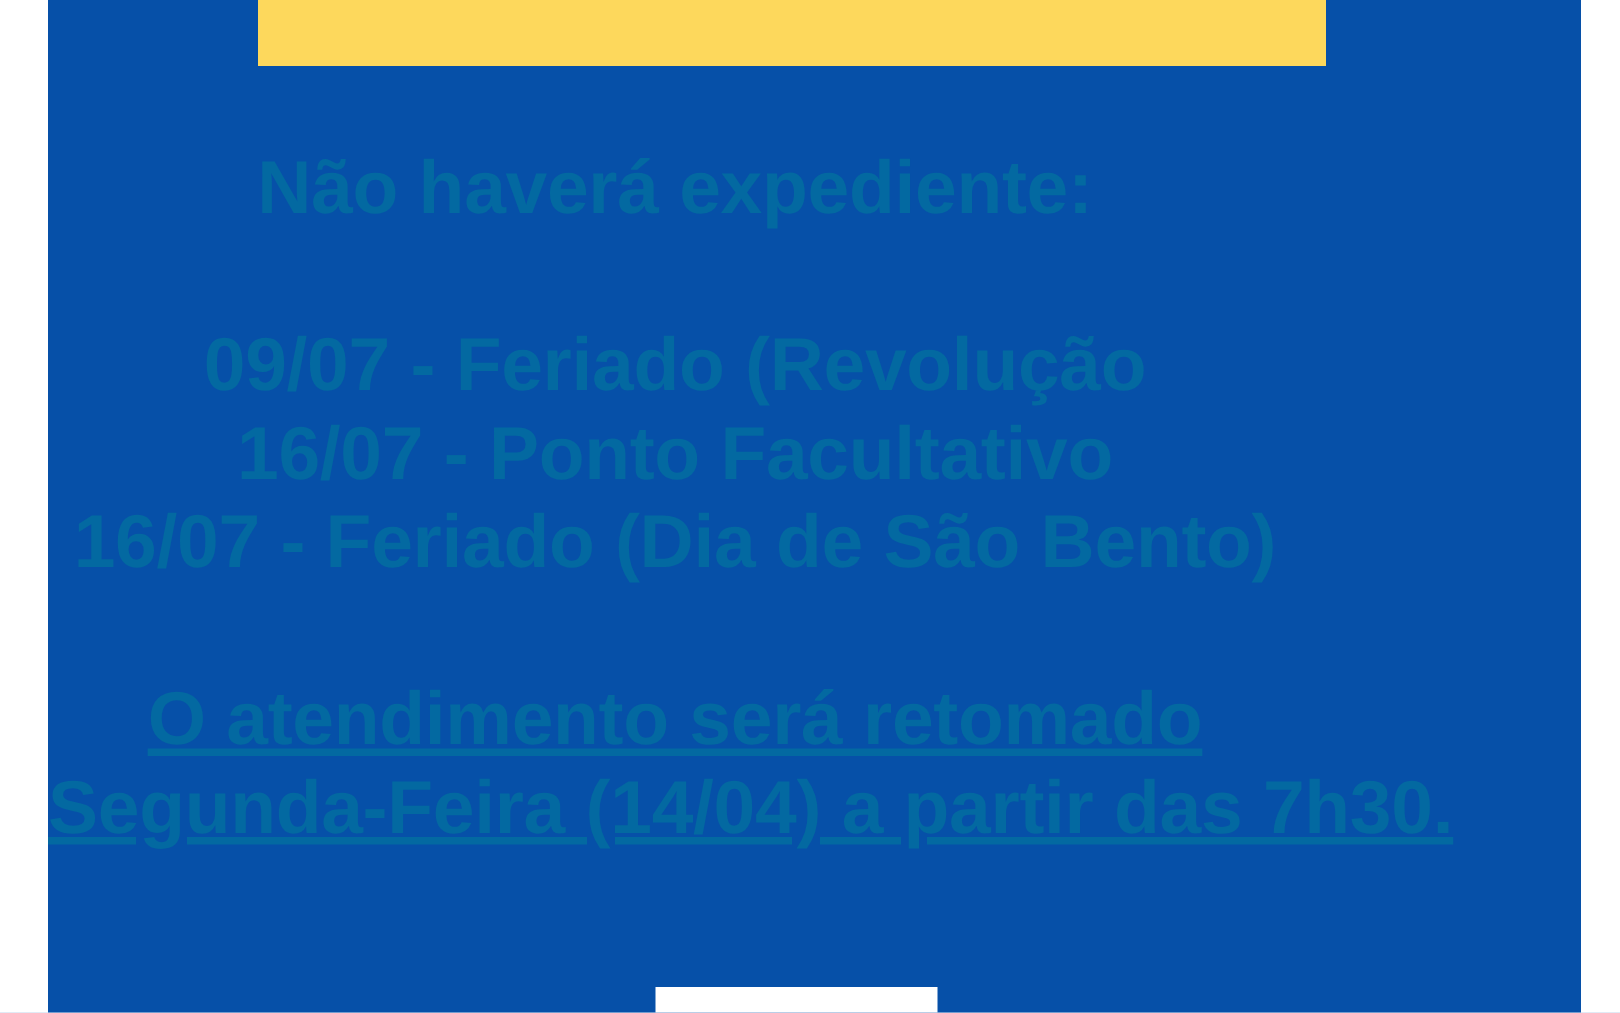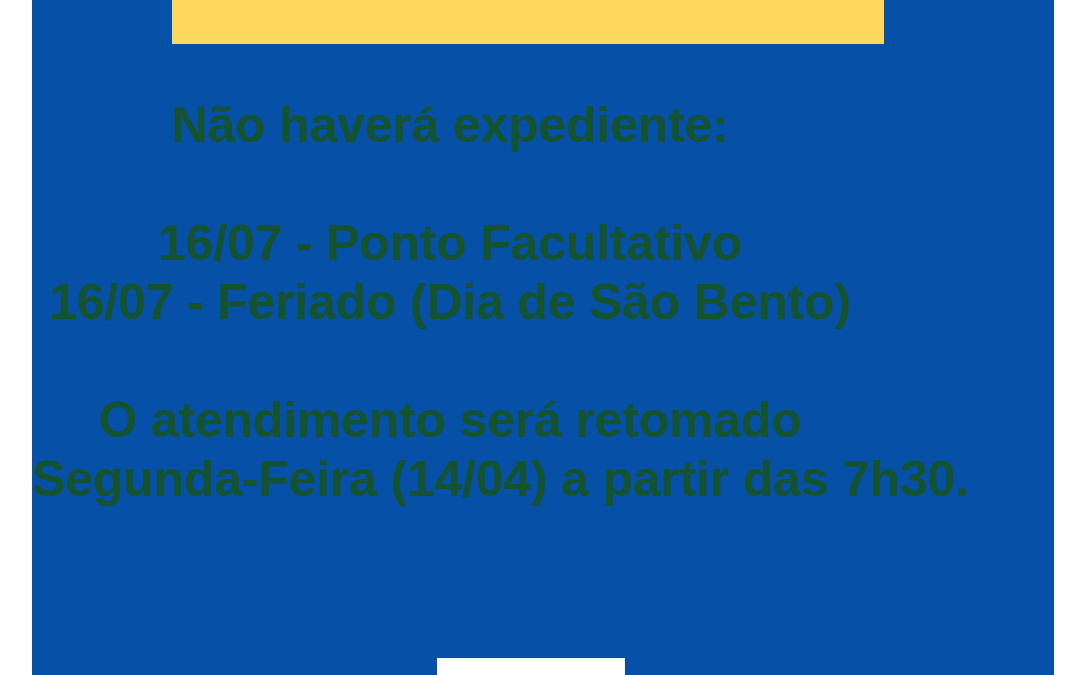--- a/index.html
+++ b/index.html
@@ -51,21 +51,21 @@
     background: #ffffff;
   }
 
   
   #message-block {
     position: absolute;
     left: 32px;
     top: 96px;
     width: 836px;
     text-align: center;
-    color: #14532d;
+    color: #0369a1;
     font-weight: bold;
     font-size: 50px;
     line-height: 59px;
     letter-spacing: -0.2px;
     font-family: "Liberation Sans", "DejaVu Sans", sans-serif;
   }
 
   .msg-line {
     display: block;
     white-space: pre;
@@ -79,38 +79,40 @@
   #heading-line {
     font-size: 50px;
   }
 
   .dates-group .msg-line {
     font-size: 50px;
   }
 
   .closing-group .msg-line {
     font-size: 50px;
+    text-decoration: underline;
   }
 </style>
 </head>
 <body>
 
 <div id="poster">
 
   <div id="blue-panel"></div>
 
   <div id="yellow-banner"></div>
 
   <div id="message-block">
 
     <span class="msg-line" id="heading-line">Não haverá expediente:</span>
 
     <span class="msg-spacer"></span>
 
     <span class="dates-group">
+      <span class="msg-line">09/07 - Feriado (Revolução</span>
       <span class="msg-line">16/07 - Ponto Facultativo</span>
       <span class="msg-line">16/07 - Feriado (Dia de São Bento)</span>
     </span>
 
     <span class="msg-spacer"></span>
 
     <span class="closing-group">
       <span class="msg-line">O atendimento será retomado</span>
       <span class="msg-line">Segunda-Feira (14/04) a partir das 7h30.</span>
     </span>

